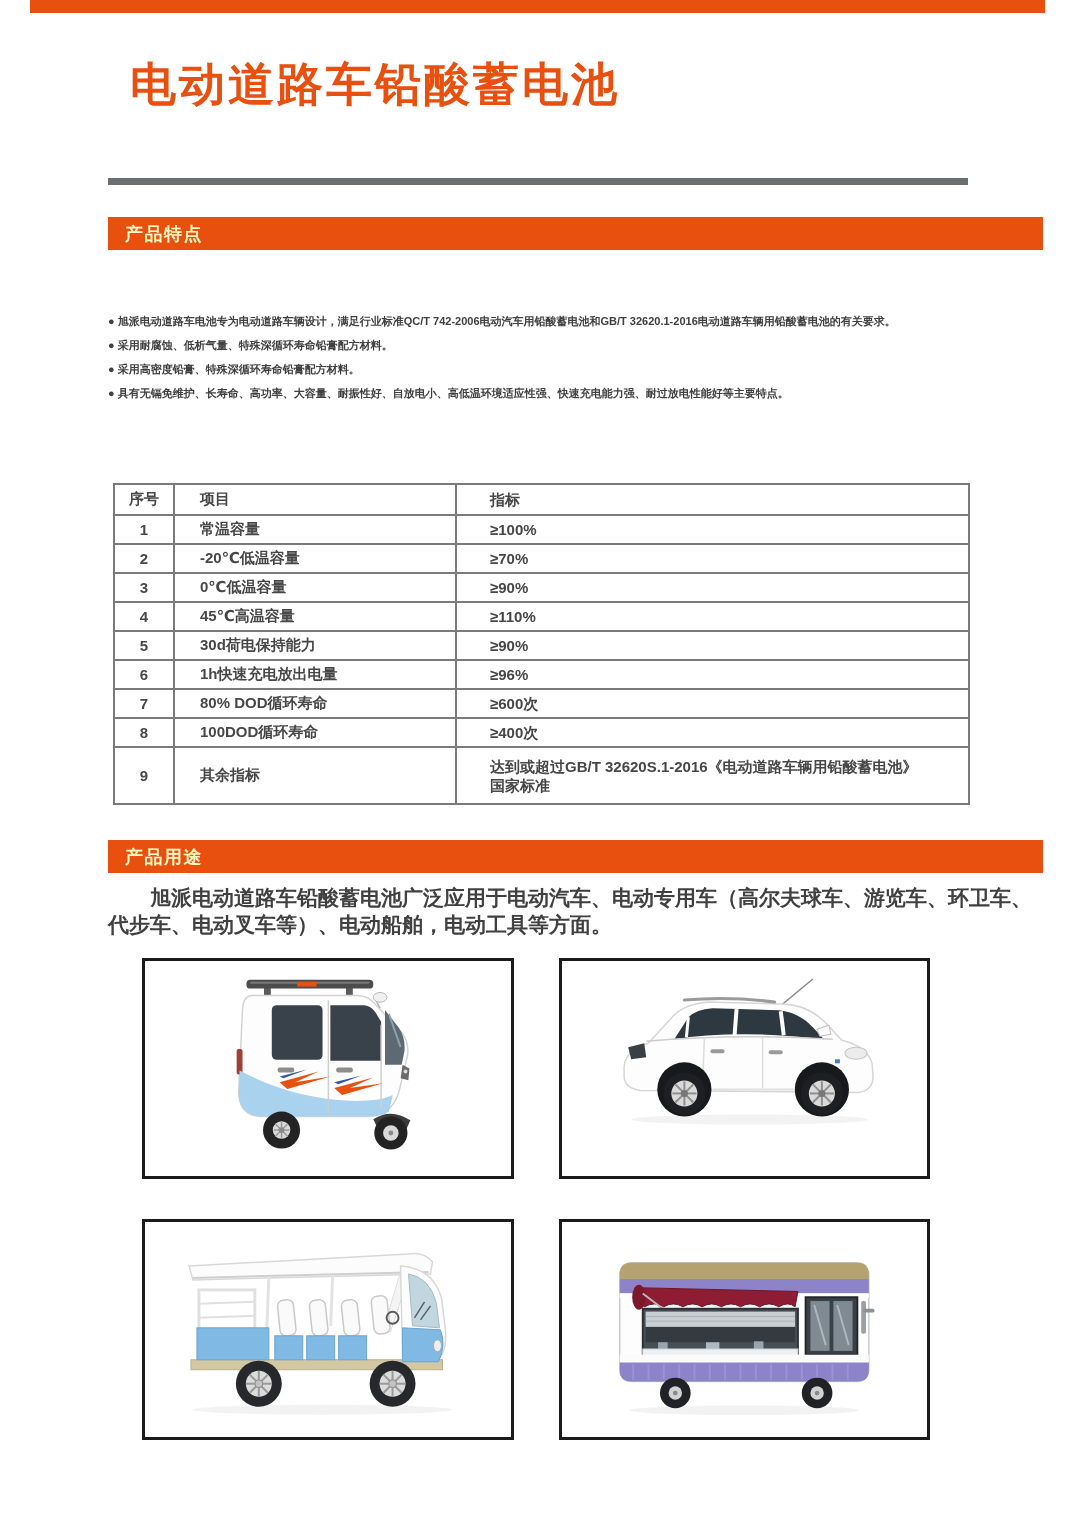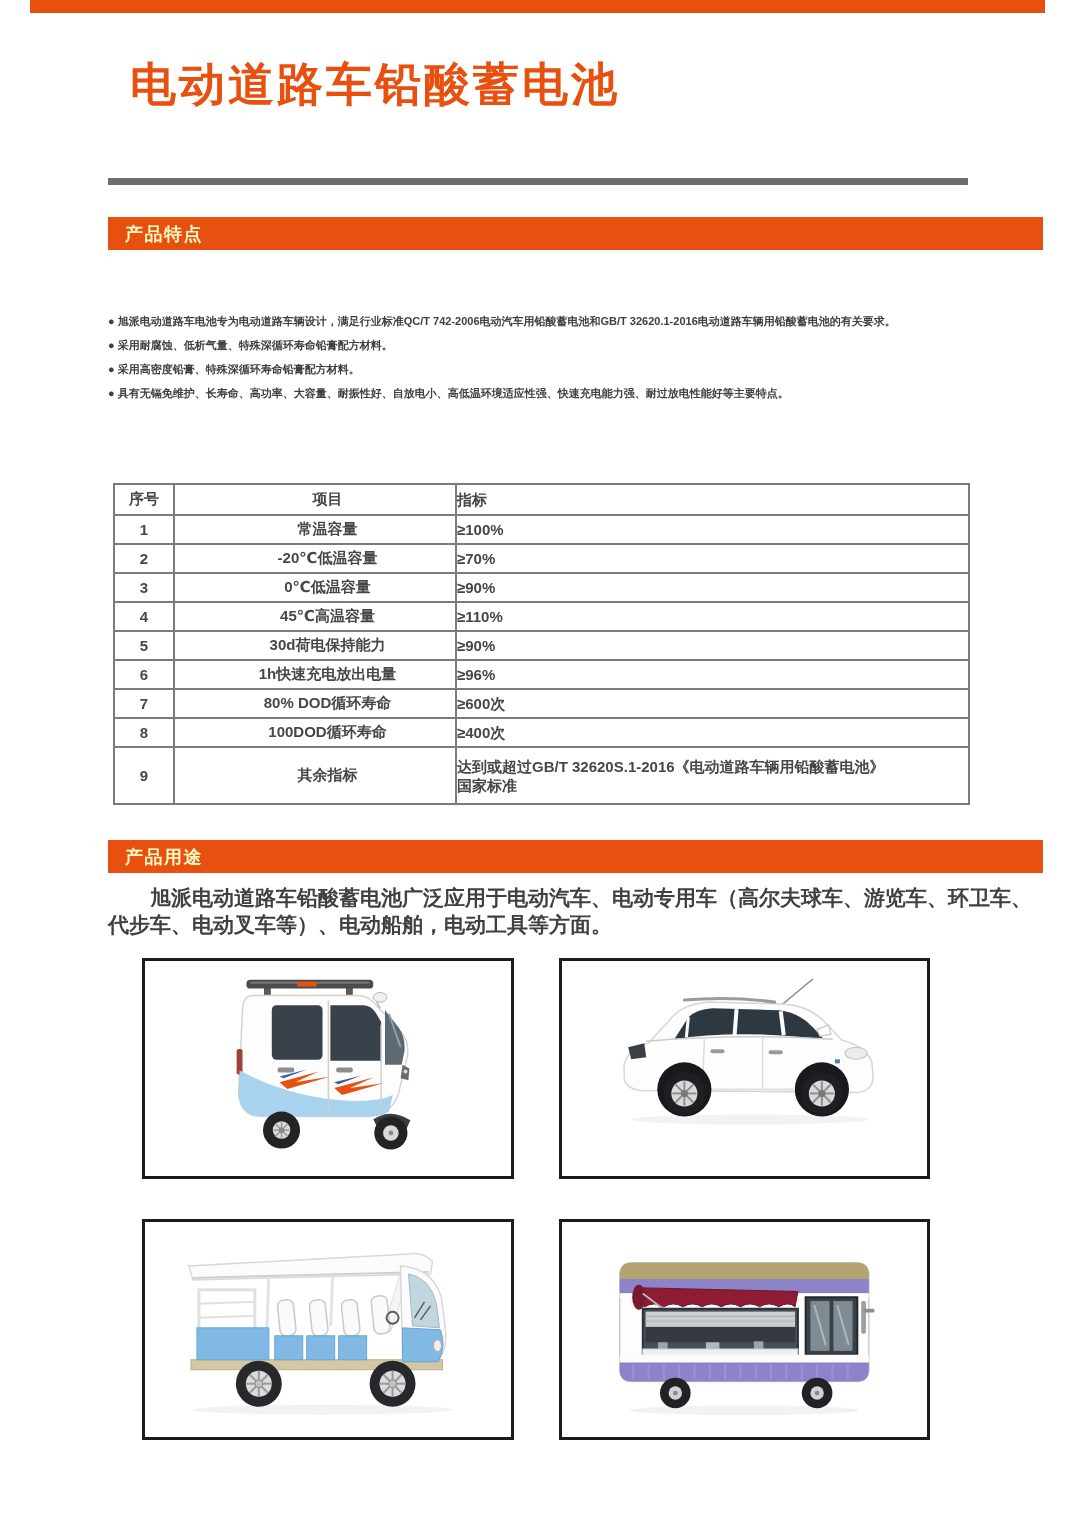--- a/index.html
+++ b/index.html
@@ -31,22 +31,22 @@
     position:absolute;left:108px;top:261px;width:938px;
     font-size:11px;font-weight:700;line-height:24px;color:var(--body-text);margin-top:48px;
   }
   table.perf{
     position:absolute;left:113px;top:483px;width:855px;
     border-collapse:collapse;table-layout:fixed;
     font-size:15px;font-weight:700;color:#474747;
   }
   table.perf th,table.perf td{border:2px solid var(--table-border);vertical-align:middle;}
   table.perf .c-no{width:60px;text-align:center;}
-  table.perf .c-item{width:282px;text-align:center;padding-left:25px;border-radius:8px;}
-  table.perf .c-spec{width:513px;text-align:left;white-space:pre-line;line-height:19px;}
+  table.perf .c-item{width:282px;text-align:left;padding-left:25px;border-radius:8px;}
+  table.perf .c-spec{width:513px;text-align:left;padding-left:33px;white-space:pre-line;line-height:19px;}
   table.perf tr{height:29px;}
   table.perf tr.head{height:31px;margin-left:36px;}
   table.perf tr.tall{height:57px;}
   .apps-para{
     position:absolute;left:108px;top:884px;width:935px;
     font-size:21px;font-weight:700;line-height:27px;color:var(--body-text);text-indent:2em;
   }
   .photo-box{
     position:absolute;background:#fff;border:3px solid var(--box-border);
     display:flex;align-items:center;justify-content:center;

